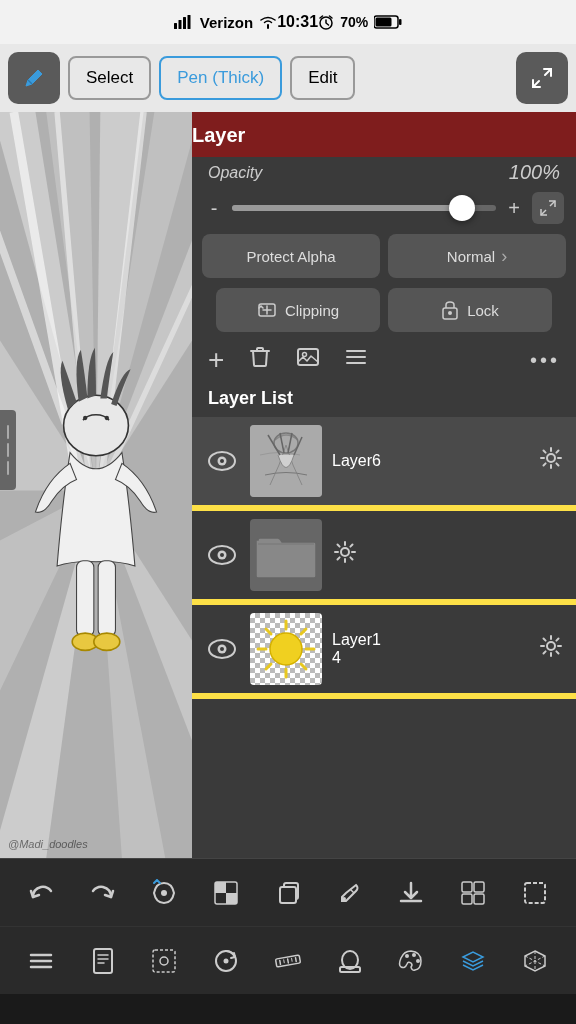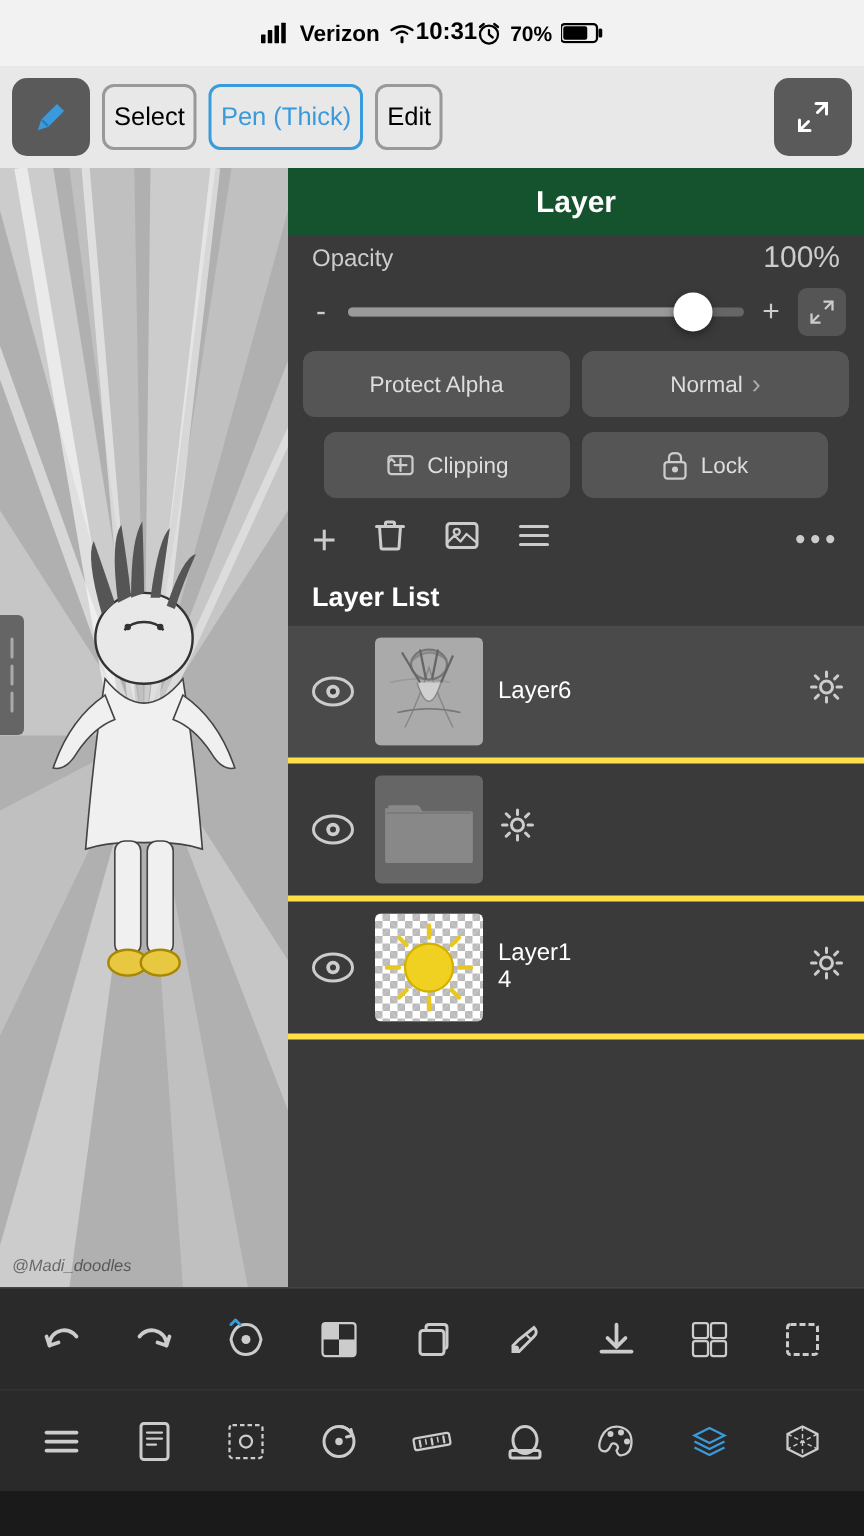--- a/index.html
+++ b/index.html
@@ -43,21 +43,21 @@
       height: 52px;
       background: #5a5a5a;
       border-radius: 10px;
       display: flex;
       align-items: center;
       justify-content: center;
       cursor: pointer;
     }
     .tool-btn {
       height: 44px;
-      padding: 0 6px;
+      padding: 0 16px;
       border-radius: 8px;
       border: 2px solid #999;
       background: transparent;
       font-size: 17px;
       font-weight: 500;
       color: #000;
       cursor: pointer;
     }
     .tool-btn-active {
       color: #3a9bdc;
@@ -127,32 +127,32 @@
     }
 
     
     .layer-panel {
       flex: 1;
       background: #3a3a3a;
       display: flex;
       flex-direction: column;
     }
     .layer-title {
-      text-align: center;
       color: #fff;
       font-size: 20px;
       font-weight: 700;
       padding: 12px 0 10px;
-      background: #14532d;
+      background: #7f1d1d;
     }
     .opacity-row {
       display: flex;
       align-items: center;
       padding: 4px 16px;
       gap: 8px;
+      font-style: italic;
     }
     .opacity-label {
       color: #ccc;
       font-size: 16px;
       flex: 0 0 auto;
     }
     .opacity-value {
       color: #ccc;
       font-size: 20px;
       margin-left: auto;
@@ -285,21 +285,21 @@
     .layer-list {
       flex: 1;
       overflow-y: auto;
       background: #3a3a3a;
     }
     .layer-item {
       display: flex;
       align-items: center;
       padding: 8px 12px;
       gap: 10px;
-      border-bottom: 4px solid #fde047;
+      border-bottom: 6px solid #fde047;
       min-height: 80px;
     }
     .layer-item.active {
       background: #4a4a4a;
     }
     .eye-icon {
       width: 36px;
       height: 36px;
       display: flex;
       align-items: center;

